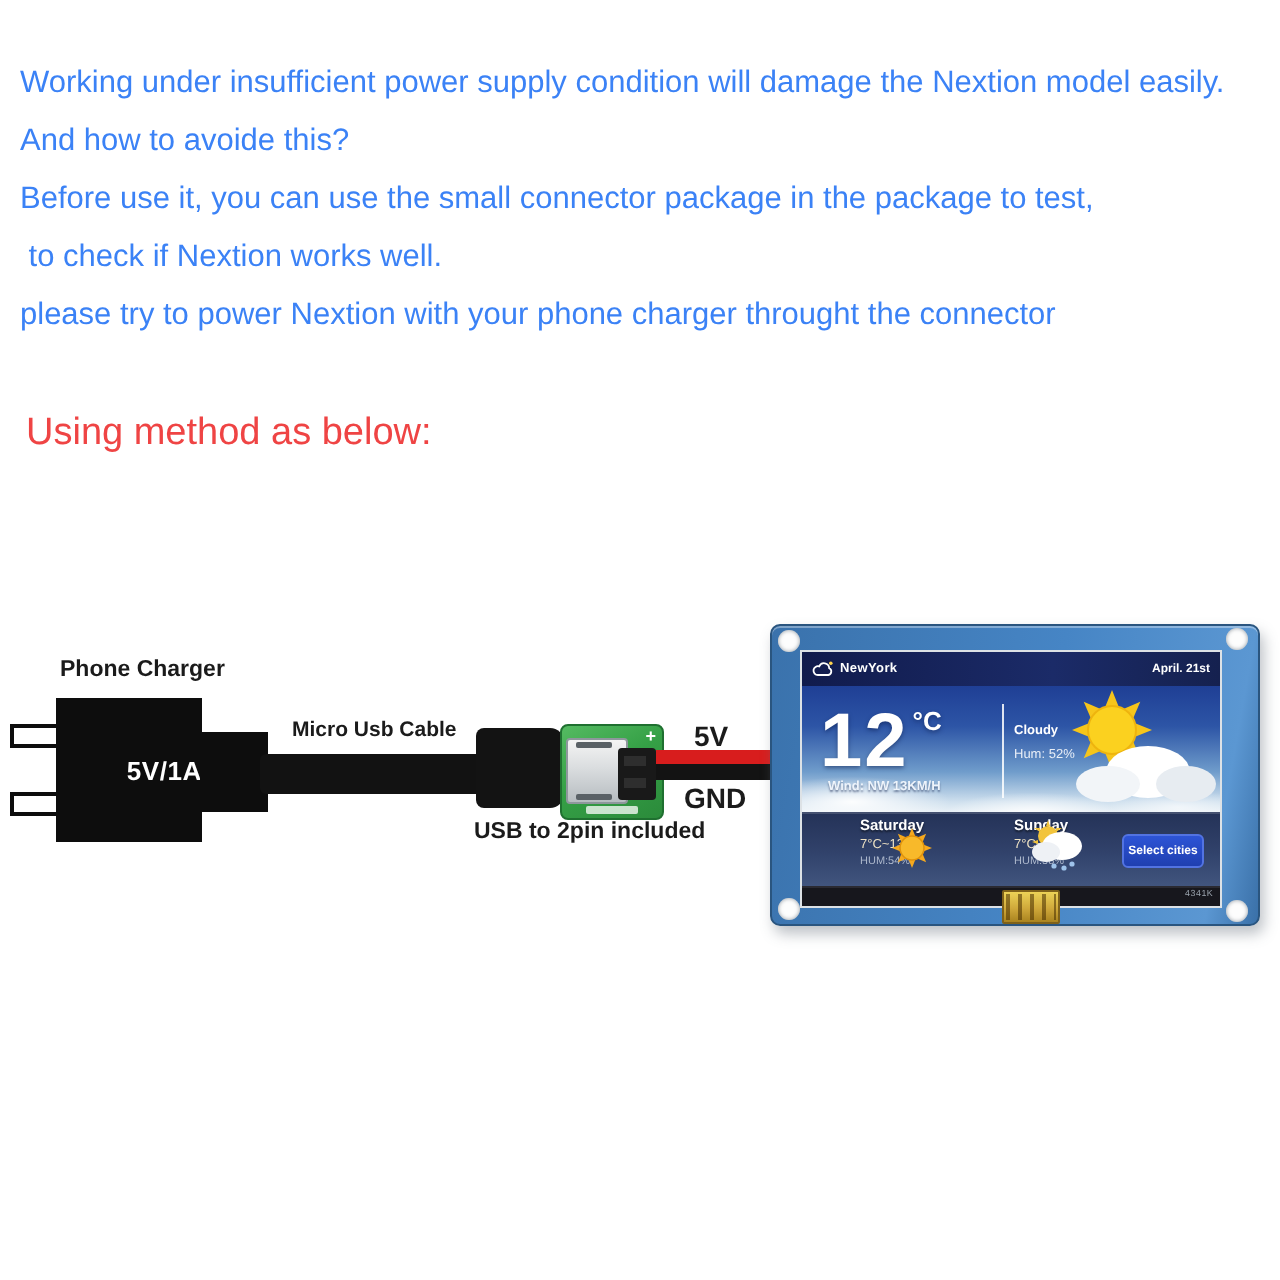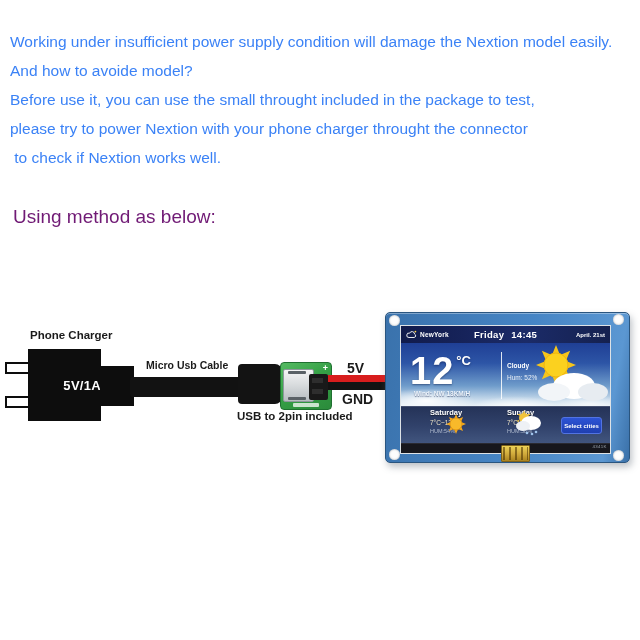--- a/index.html
+++ b/index.html
@@ -7,21 +7,21 @@
     width:640px;height:640px;position:relative;overflow:hidden;
     background:#ffffff;
     font-family:"Liberation Sans", sans-serif;
     color:#141414;
   }
   .abs{position:absolute;}
 
   
   .intro{left:10px;top:27px;width:625px;font-size:15.5px;color:#3b82f6;}
   .intro .line{height:29px;line-height:29px;white-space:pre;}
-  .heading{left:13px;top:206px;font-size:19px;color:#701a75;text-align:right;}
+  .heading{left:13px;top:206px;font-size:19px;color:#ef4444;text-align:right;}
 
   
   .dlabel{font-weight:600;color:#1b1b1b;white-space:nowrap;}
   .lbl-charger{left:30px;top:329px;font-size:11.5px;}
   .lbl-cable{left:146px;top:359px;font-size:10.5px;}
   .lbl-usb2pin{left:237px;top:410px;font-size:11.5px;}
   .lbl-5v{left:347px;top:360px;font-size:14px;}
   .lbl-gnd{left:342px;top:391px;font-size:14px;}
 
   .prong{left:5px;width:22px;height:8px;background:#fff;border:2px solid #0d0d0d;}
@@ -110,24 +110,24 @@
     background:linear-gradient(180deg,#ecd257 0%,#cfa83a 55%,#a9831f 100%);
     border:1px solid #7e611a;border-radius:1px;}
   .gold-conn:before{content:"";position:absolute;inset:1px;
     background:repeating-linear-gradient(90deg, rgba(70,45,0,.55) 0 2px, rgba(255,255,255,0) 2px 6px);}
 </style>
 </head>
 <body>
 
 <div class="abs intro">
   <div class="line">Working under insufficient power supply condition will damage the Nextion model easily.</div>
-  <div class="line">And how to avoide model?</div>
-  <div class="line">Before use it, you can use the small throught included in the package to test,</div>
+  <div class="line">And how to avoide this?</div>
+  <div class="line">Before use it, you can use the small connector package in the package to test,</div>
+  <div class="line"> to check if Nextion works well.</div>
   <div class="line">please try to power Nextion with your phone charger throught the connector</div>
-  <div class="line"> to check if Nextion works well.</div>
 </div>
 <div class="abs heading">Using method as below:</div>
 
 <div class="abs dlabel lbl-charger">Phone Charger</div>
 <div class="abs prong p1"></div>
 <div class="abs prong p2"></div>
 <div class="abs charger-body">
   <span class="charger-rating">5V/1A</span>
 </div>
 <div class="abs charger-neck"></div>
@@ -156,23 +156,20 @@
   <div class="screw br"></div>
 
   <div class="screen">
 
     <div class="statusbar">
       <svg width="11" height="9" viewBox="0 0 11 9">
         <path d="M3 7.5 a2.2 2.2 0 1 1 .6-4.3 a2.6 2.6 0 0 1 5 .9 a1.8 1.8 0 0 1 -.4 3.4 z" fill="none" stroke="#ffffff" stroke-width="0.9"></path>
         <circle cx="9.4" cy="1.6" r="0.9" fill="#ffd34d"></circle>
       </svg>
       <span class="sb-city">NewYork</span>
-      <span class="sb-center">
-        <span>Friday</span><span class="t">14:45</span>
-      </span>
       <span class="sb-date">April. 21st</span>
     </div>
 
     <div class="main">
       <div class="temp-wrap">
         <span class="temp-val">12</span>
         <span class="temp-unit">°C</span>
       </div>
       <div class="wind">Wind: NW 13KM/H</div>
       <div class="vdiv"></div>

